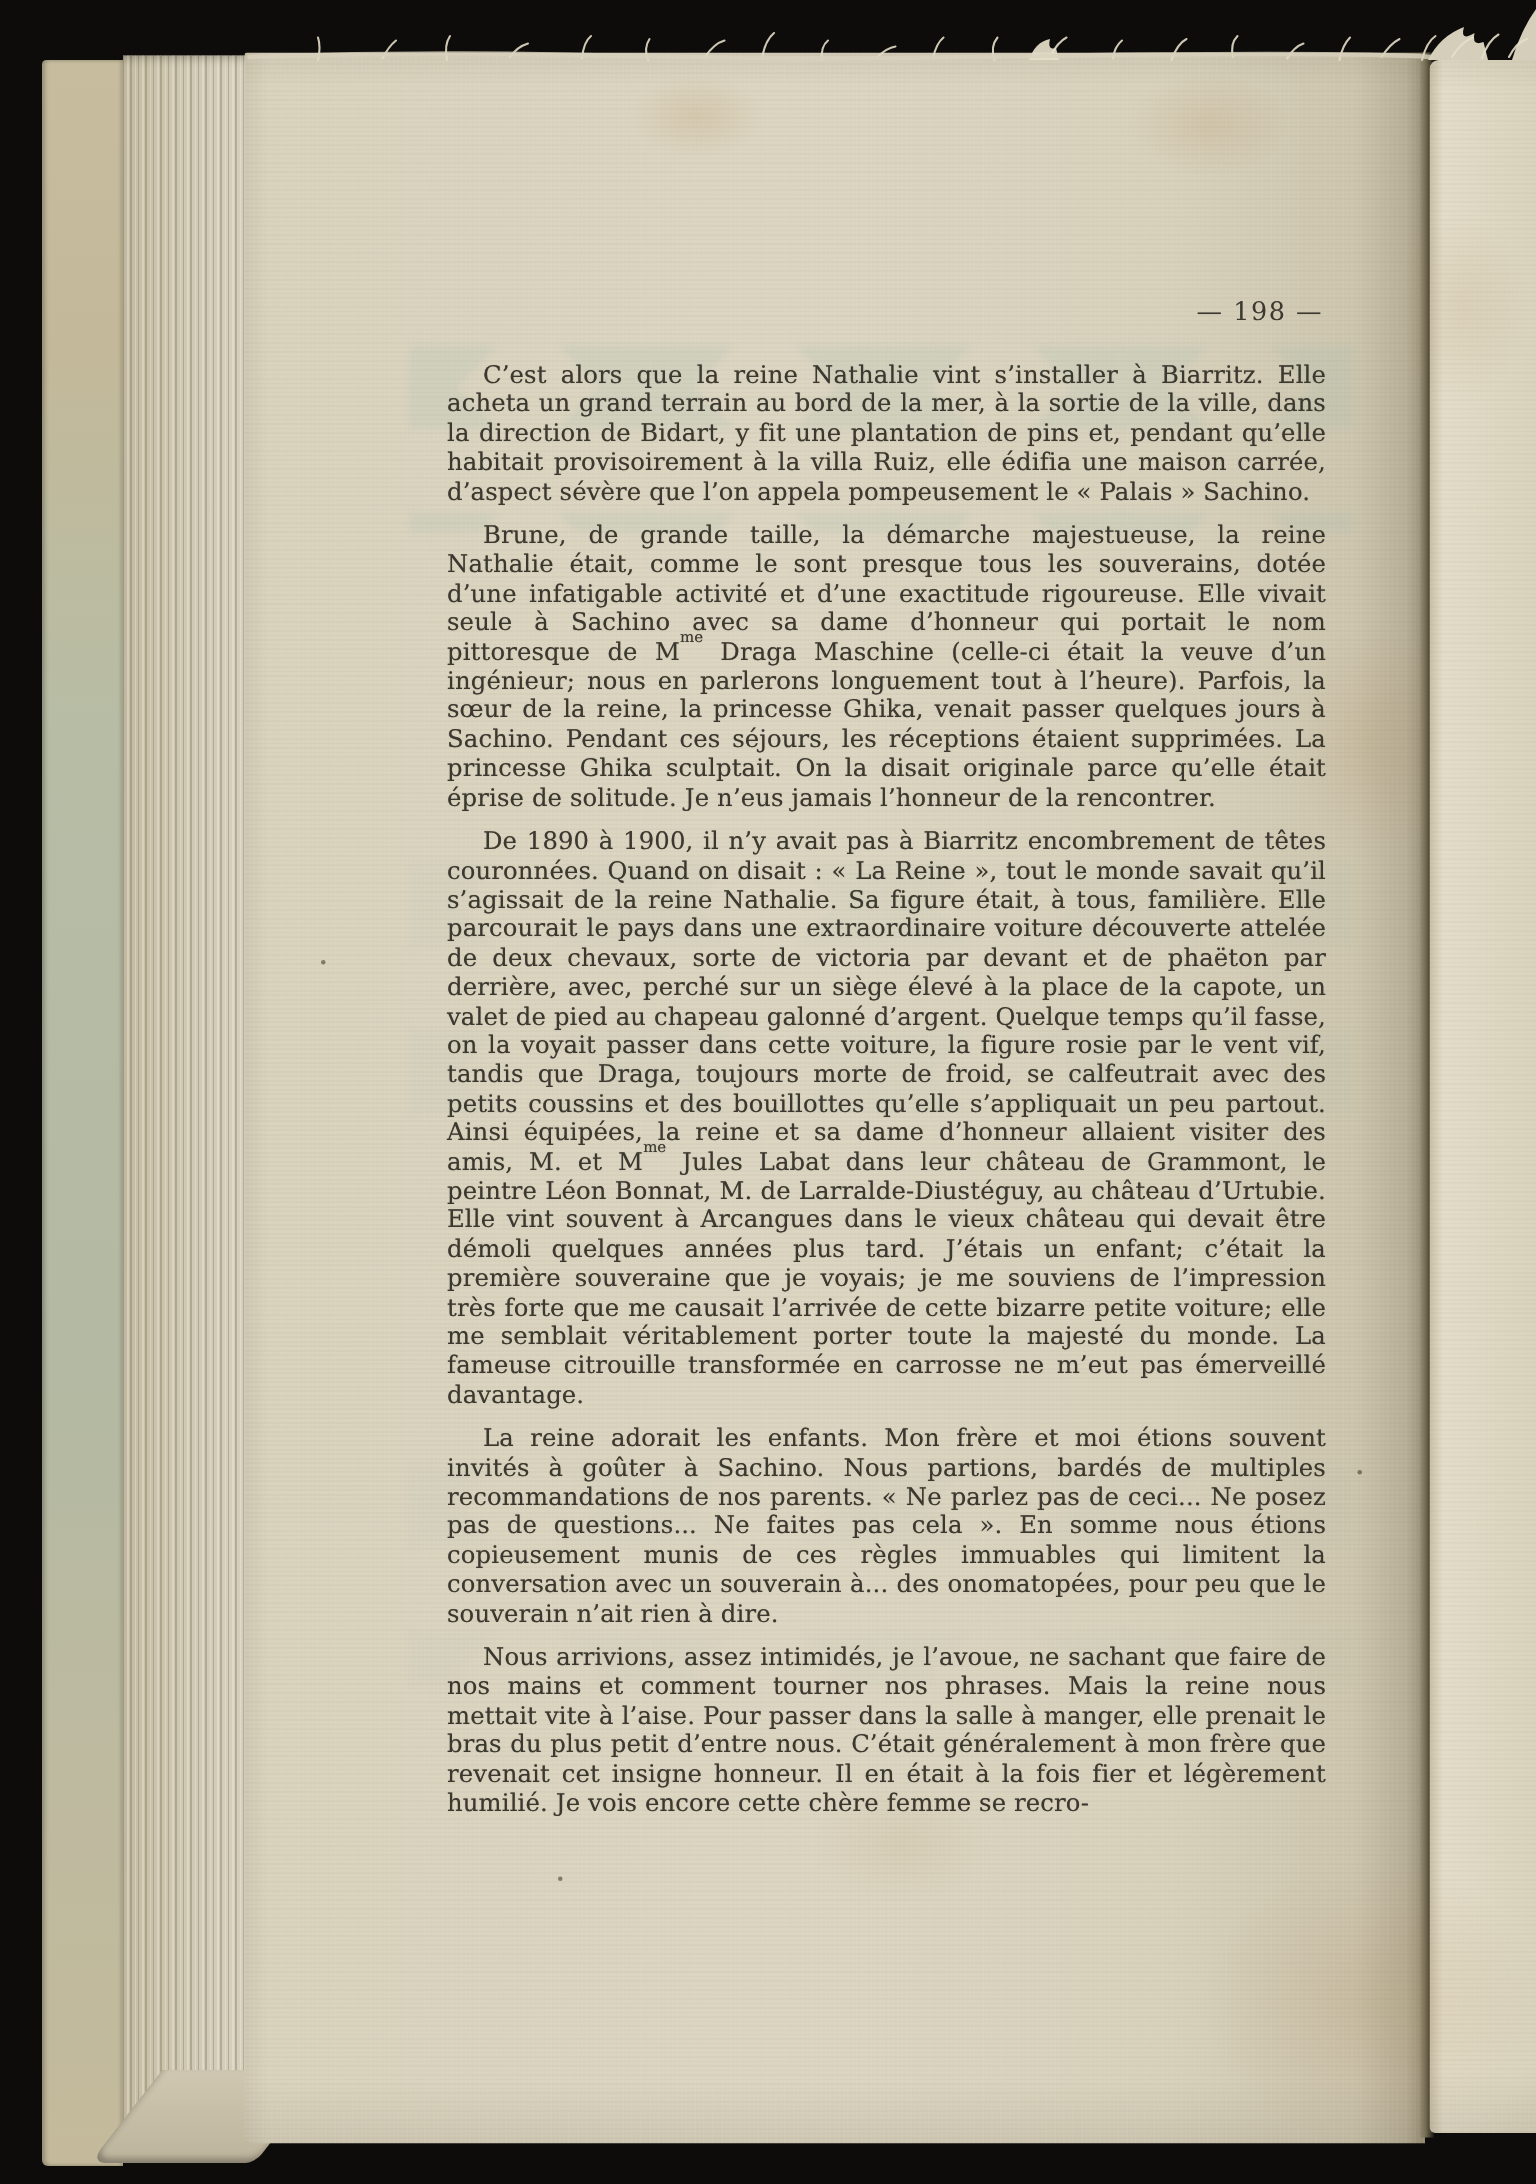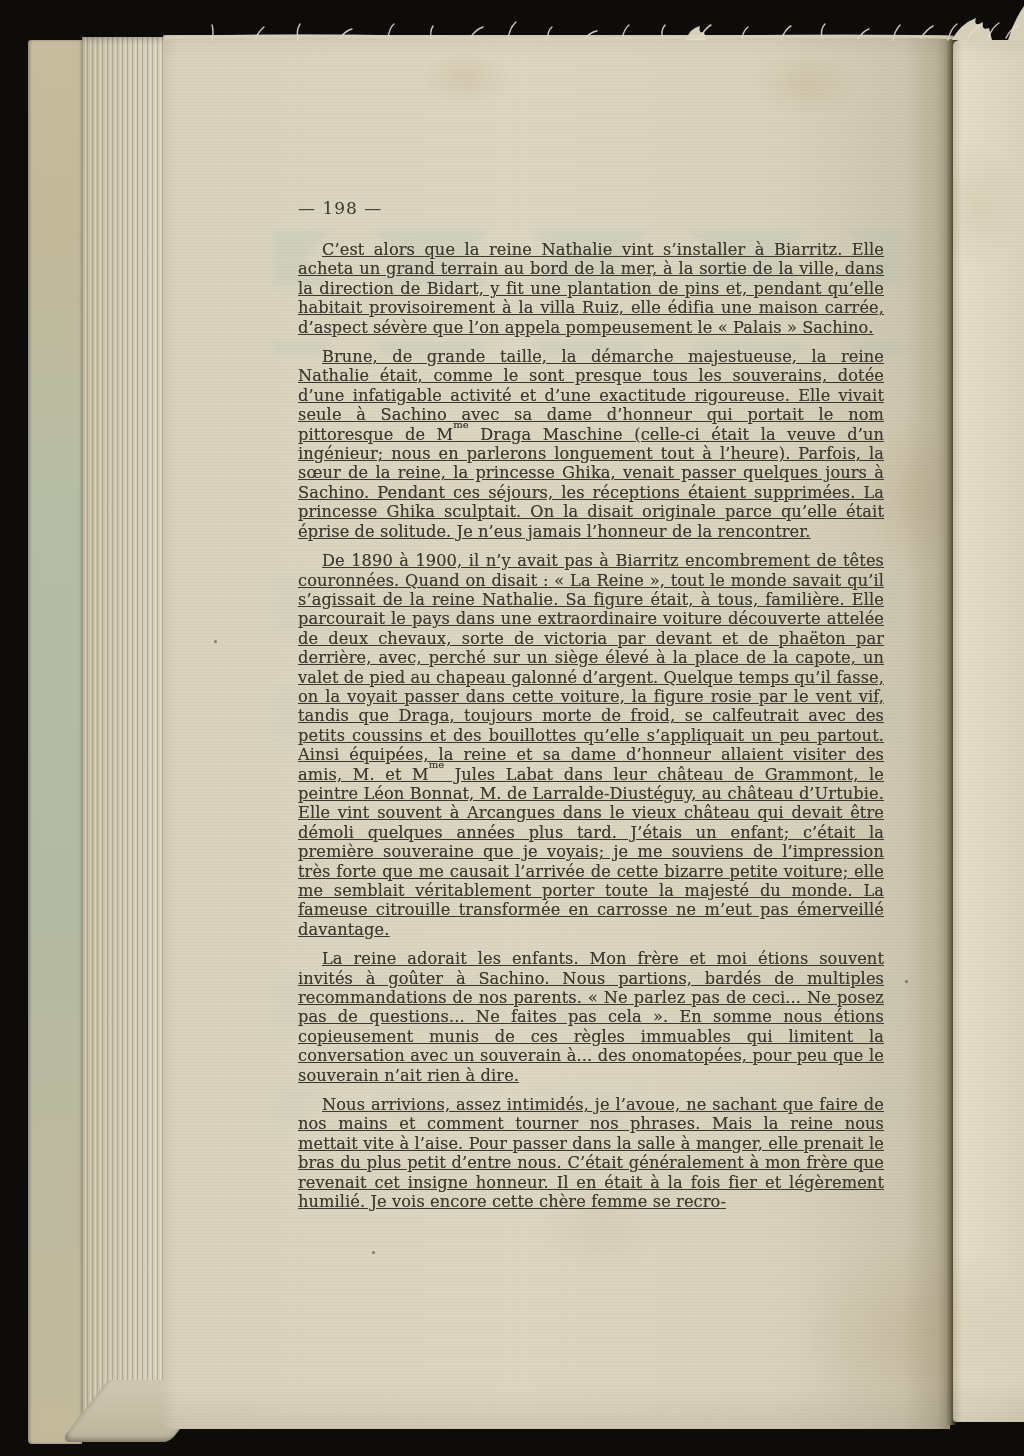--- a/index.html
+++ b/index.html
@@ -88,30 +88,29 @@
   .st2{left:750px;top:48px;width:110px;height:70px;background:radial-gradient(closest-side,rgba(165,120,55,.12),rgba(165,120,55,0));}
   .st3{left:865px;top:415px;width:95px;height:160px;background:radial-gradient(closest-side,rgba(150,110,55,.13),rgba(150,110,55,0));}
   .st4{left:800px;top:1240px;width:230px;height:190px;background:radial-gradient(closest-side,rgba(150,110,55,.12),rgba(150,110,55,0));}
   .st5{left:930px;top:140px;width:90px;height:130px;background:radial-gradient(closest-side,rgba(150,110,55,.09),rgba(150,110,55,0));}
   .st6{left:540px;top:1190px;width:120px;height:80px;background:radial-gradient(closest-side,rgba(150,110,55,.07),rgba(150,110,55,0));}
   .speck{position:absolute;width:3px;height:3px;border-radius:50%;background:rgba(60,50,30,.55);pointer-events:none;}
 
   
   .page-number{
     position:absolute;left:135px;top:163px;width:584px;
-    text-align:left;color:var(--ink);
+    text-align:right;color:var(--ink);
     font-size:17px;letter-spacing:1px;
   }
   .text-block{
     position:absolute;left:135px;top:205px;width:586px;
     color:var(--ink);
     font-size:16.2px;line-height:19.4px;
     text-align:justify;
     letter-spacing:.1px;
-    text-decoration:underline;
   }
   .text-block p{
     text-indent:24px;
     margin-bottom:10px;
     text-shadow:0 0 .5px rgba(59,56,47,.55);
   }
   .text-block p:last-child{margin-bottom:0;}
   .text-block sup{font-size:10px;line-height:0;position:relative;top:-5px;letter-spacing:0;}
 
   

